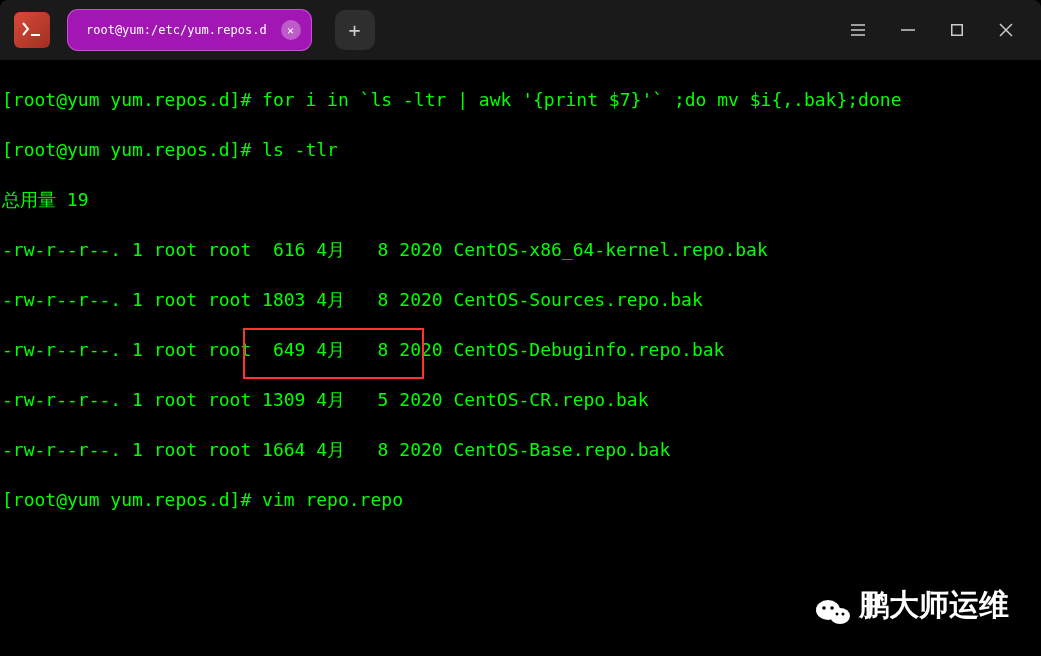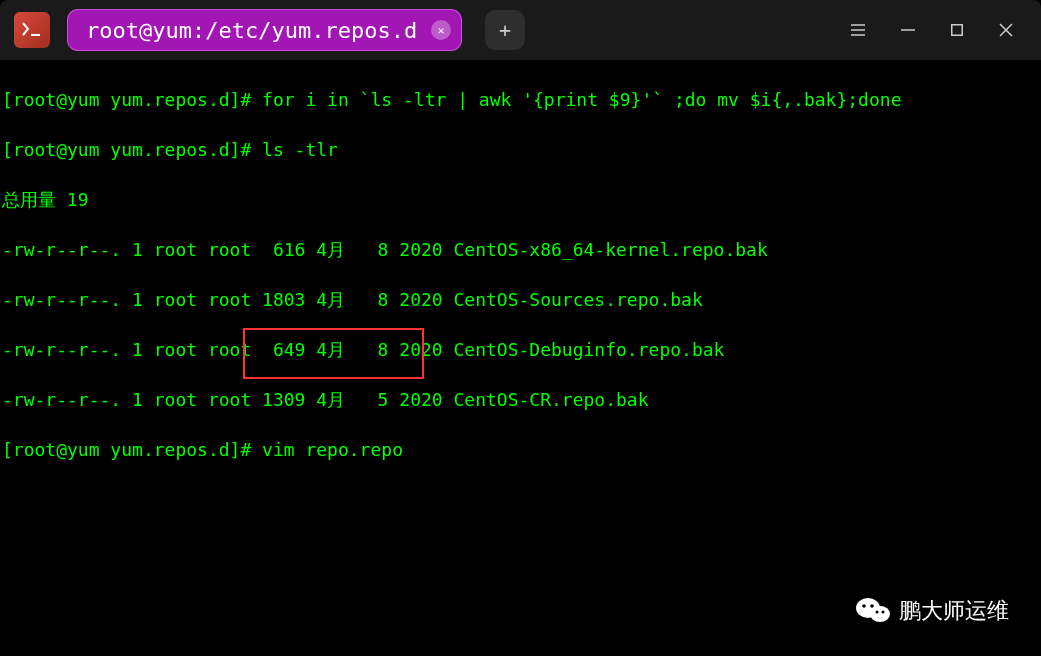--- a/index.html
+++ b/index.html
@@ -38,21 +38,21 @@
       height: 40px;
       border-radius: 10px;
       display: flex;
       align-items: center;
       padding: 0 10px 0 18px;
       margin-right: 24px;
       box-shadow: 0 0 0 1px #c84dd8;
     }
     .tab-title {
       color: white;
-      font-size: 22px;
+      font-size: 12px;
       font-weight: 500;
       margin-right: 14px;
     }
     .tab-close {
       width: 20px;
       height: 20px;
       background: rgba(255,255,255,0.3);
       border-radius: 50%;
       color: white;
       font-size: 11px;
@@ -107,25 +107,26 @@
       left: 243px;
       top: 328px;
       width: 177px;
       height: 47px;
     }
     .watermark {
       position: absolute;
       bottom: 30px;
       right: 32px;
       display: flex;
-      align-items: flex-start;
+      align-items: flex-end;
       gap: 8px;
       color: white;
-      font-size: 22px;
+      font-size: 30px;
       font-family: sans-serif;
+      font-weight: bold;
     }
     .wechat-icon {
       display: flex;
       align-items: center;
     }
   </style>
 </head>
 <body>
 
 <div class="title-bar">
@@ -162,27 +163,28 @@
     <div class="window-btn">
       <svg width="14" height="14">
           <line x1="1" y1="1" x2="13" y2="13" stroke="#ccc" stroke-width="1.5"></line>
           <line x1="13" y1="1" x2="1" y2="13" stroke="#ccc" stroke-width="1.5"></line>
         </svg>
     </div>
   </div>
 </div>
 
 <div class="terminal">
-<span class="line">[root@yum yum.repos.d]# for i in `ls -ltr | awk '{print $9}'` ;do mv $i{,.bak};done</span>
+<span class="line">[root@yum yum.repos.d]# for i in `ls -ltr | awk '{print $7}'` ;do mv $i{,.bak};done</span>
 <span class="line">[root@yum yum.repos.d]# ls -tlr</span>
 <span class="line">总用量 19</span>
 <span class="line">-rw-r--r--. 1 root root  616 4月   8 2020 CentOS-x86_64-kernel.repo.bak</span>
 <span class="line">-rw-r--r--. 1 root root 1803 4月   8 2020 CentOS-Sources.repo.bak</span>
 <span class="line">-rw-r--r--. 1 root root  649 4月   8 2020 CentOS-Debuginfo.repo.bak</span>
 <span class="line">-rw-r--r--. 1 root root 1309 4月   5 2020 CentOS-CR.repo.bak</span>
+<span class="line">-rw-r--r--. 1 root root 1664 4月   8 2020 CentOS-Base.repo.bak</span>
 <span class="line">[root@yum yum.repos.d]# vim repo.repo</span>
 
 </div>
 
 <div class="highlight-box"></div>
 
 <div class="watermark">
   <span class="wechat-icon">
     <svg width="36" height="28" viewBox="0 0 36 28">
       <ellipse cx="13" cy="12" rx="12" ry="10" fill="white"></ellipse>

